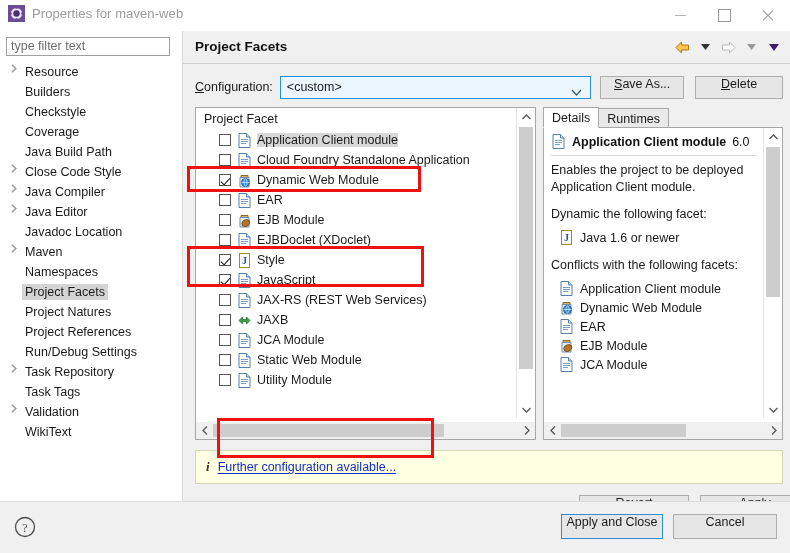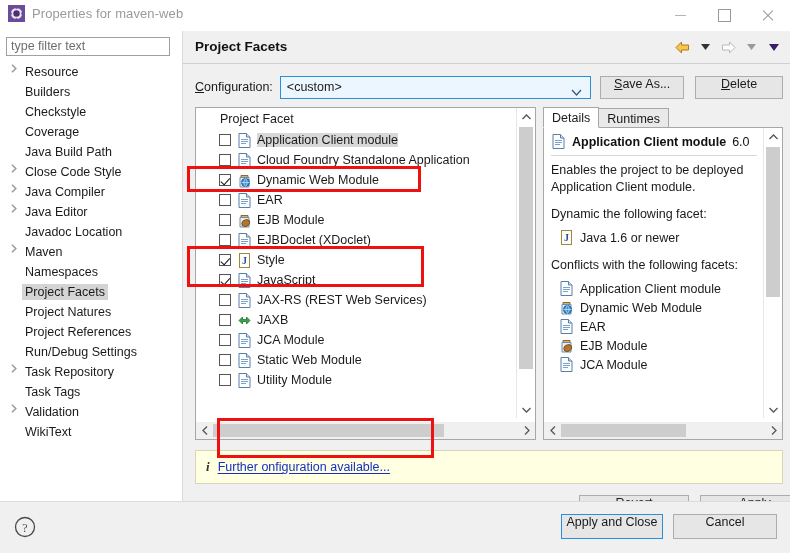--- a/index.html
+++ b/index.html
@@ -57,21 +57,21 @@
   .btn{height:23px;border:1px solid #adadad;background:#e6e6e6;font-size:12.5px;color:#1a1a1a;
     display:flex;align-items:flex-start;justify-content:center;box-sizing:border-box;font-family:inherit;}
   #saveas-button{width:92px;margin-left:9px;}
   #delete-button{width:96px;margin-left:11px;}
   .und{text-decoration:underline;text-underline-offset:1px;}
 
   
   .facetbox{position:absolute;left:12px;top:76px;width:341px;height:333px;
     border:1px solid #a7a7a7;background:#ffffff;box-sizing:border-box;overflow:hidden;}
   .facethdr{position:absolute;left:0;top:0;width:322px;height:22px;line-height:22px;
-    padding-left:24px;font-size:12.5px;color:#1a1a1a;background:#fff;box-sizing:border-box;}
+    padding-left:8px;font-size:12.5px;color:#1a1a1a;background:#fff;box-sizing:border-box;}
   .facetlist{position:absolute;left:0;top:22px;width:322px;height:288px;overflow:hidden;}
   .frow{height:20px;display:flex;align-items:center;padding-left:23px;white-space:nowrap;}
   .cbox{width:12px;height:12px;border:1px solid #555;background:#fff;box-sizing:border-box;
     position:relative;flex:0 0 12px;}
   .cbox.checked:after{content:"";position:absolute;left:2.5px;top:0.5px;width:4px;height:7.5px;
     border:solid #1a1a1a;border-width:0 1.6px 1.6px 0;transform:rotate(42deg);}
   .ficon{width:14px;height:15px;margin:0 5px 0 7px;flex:0 0 14px;display:flex;align-items:center;}
   .flabel{font-size:12.5px;color:#1a1a1a;}
   .frow.hl .flabel{background:#d8d8d8;}
   
@@ -637,21 +637,21 @@
             <svg width="6" height="9" viewBox="0 0 6 9">
                 <path d="M1 0.5 L5 4.5 L1 8.5" fill="none" stroke="#555" stroke-width="1.3"></path>
               </svg>
           </div>
         </div>
       </div>
     </div>
 
     <div class="infobar">
       <span class="infoicon">i</span>
-      <span class="infolink">Further onfiguration available...</span>
+      <span class="infolink">Further configuration available...</span>
     </div>
 
     <div class="btn" id="revert-button">Revert</div>
     <div class="btn" id="apply-button">
       <span><span class="und">A</span><span>pply</span></span>
     </div>
   </div>
 
   <div class="bottombar">
     <div class="helpbtn">

